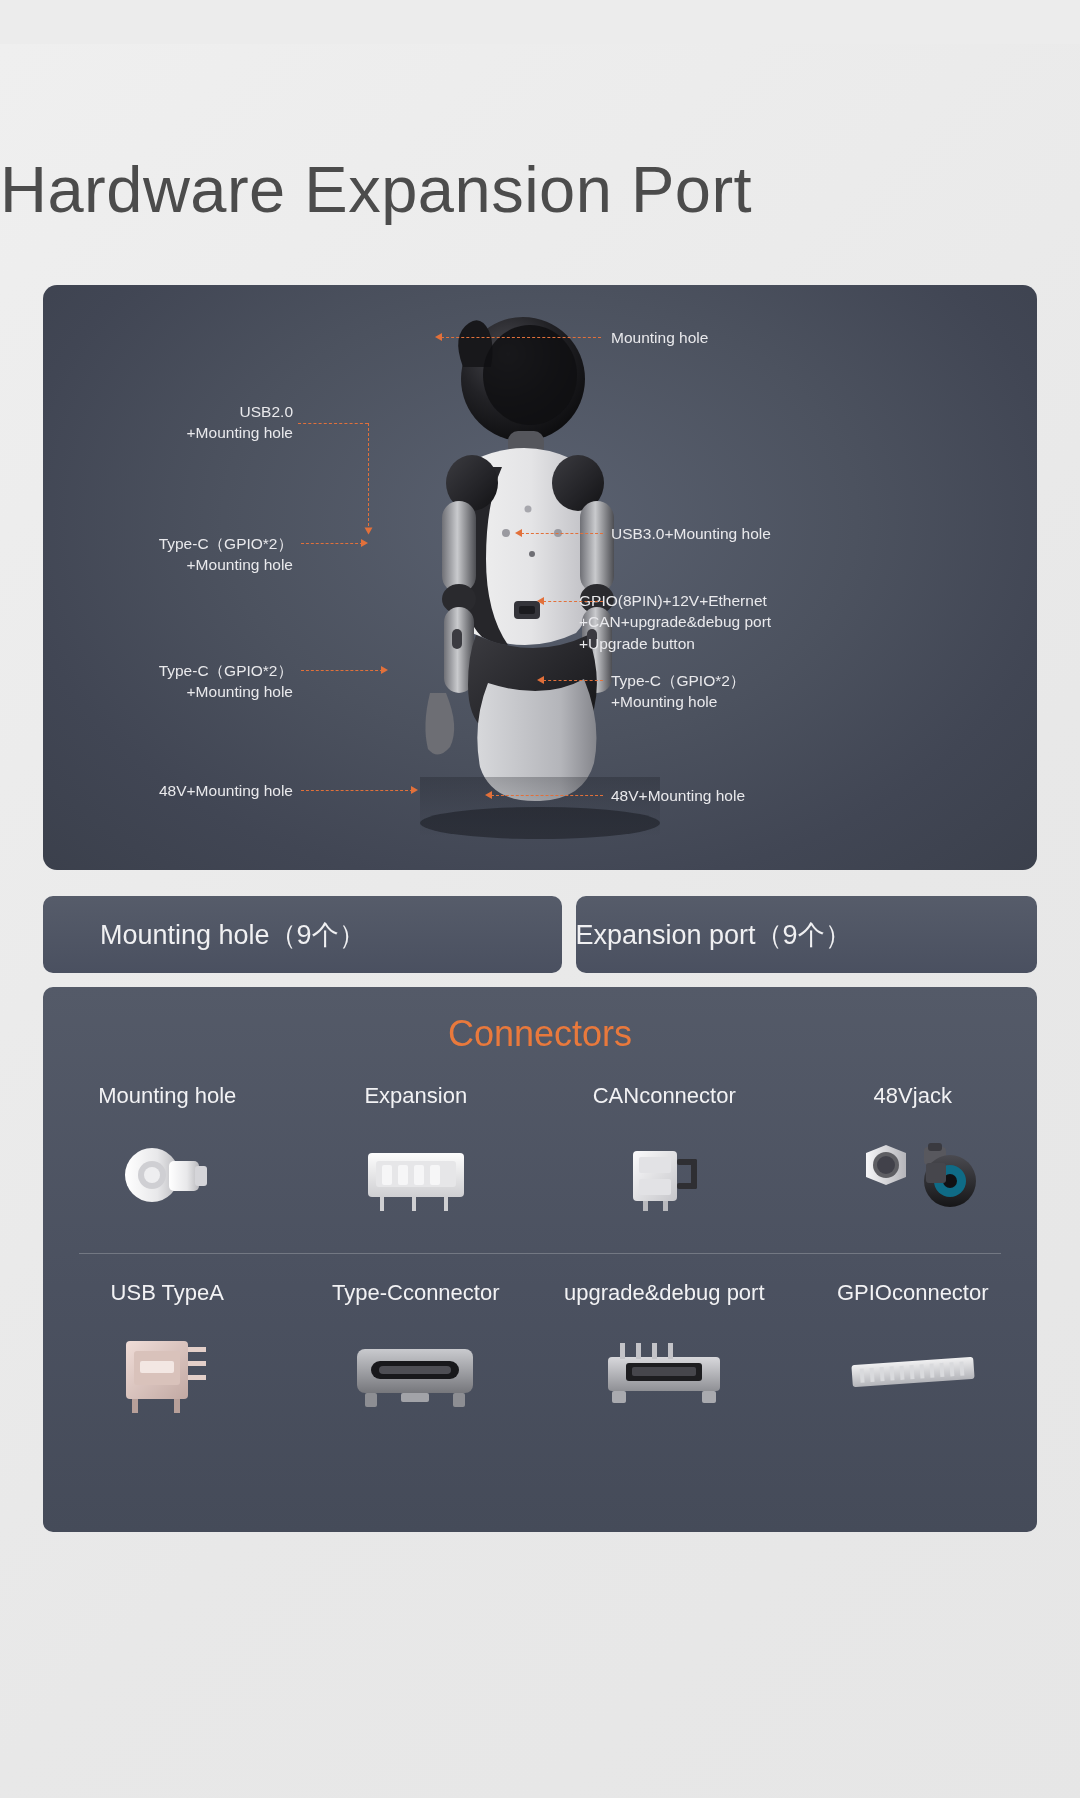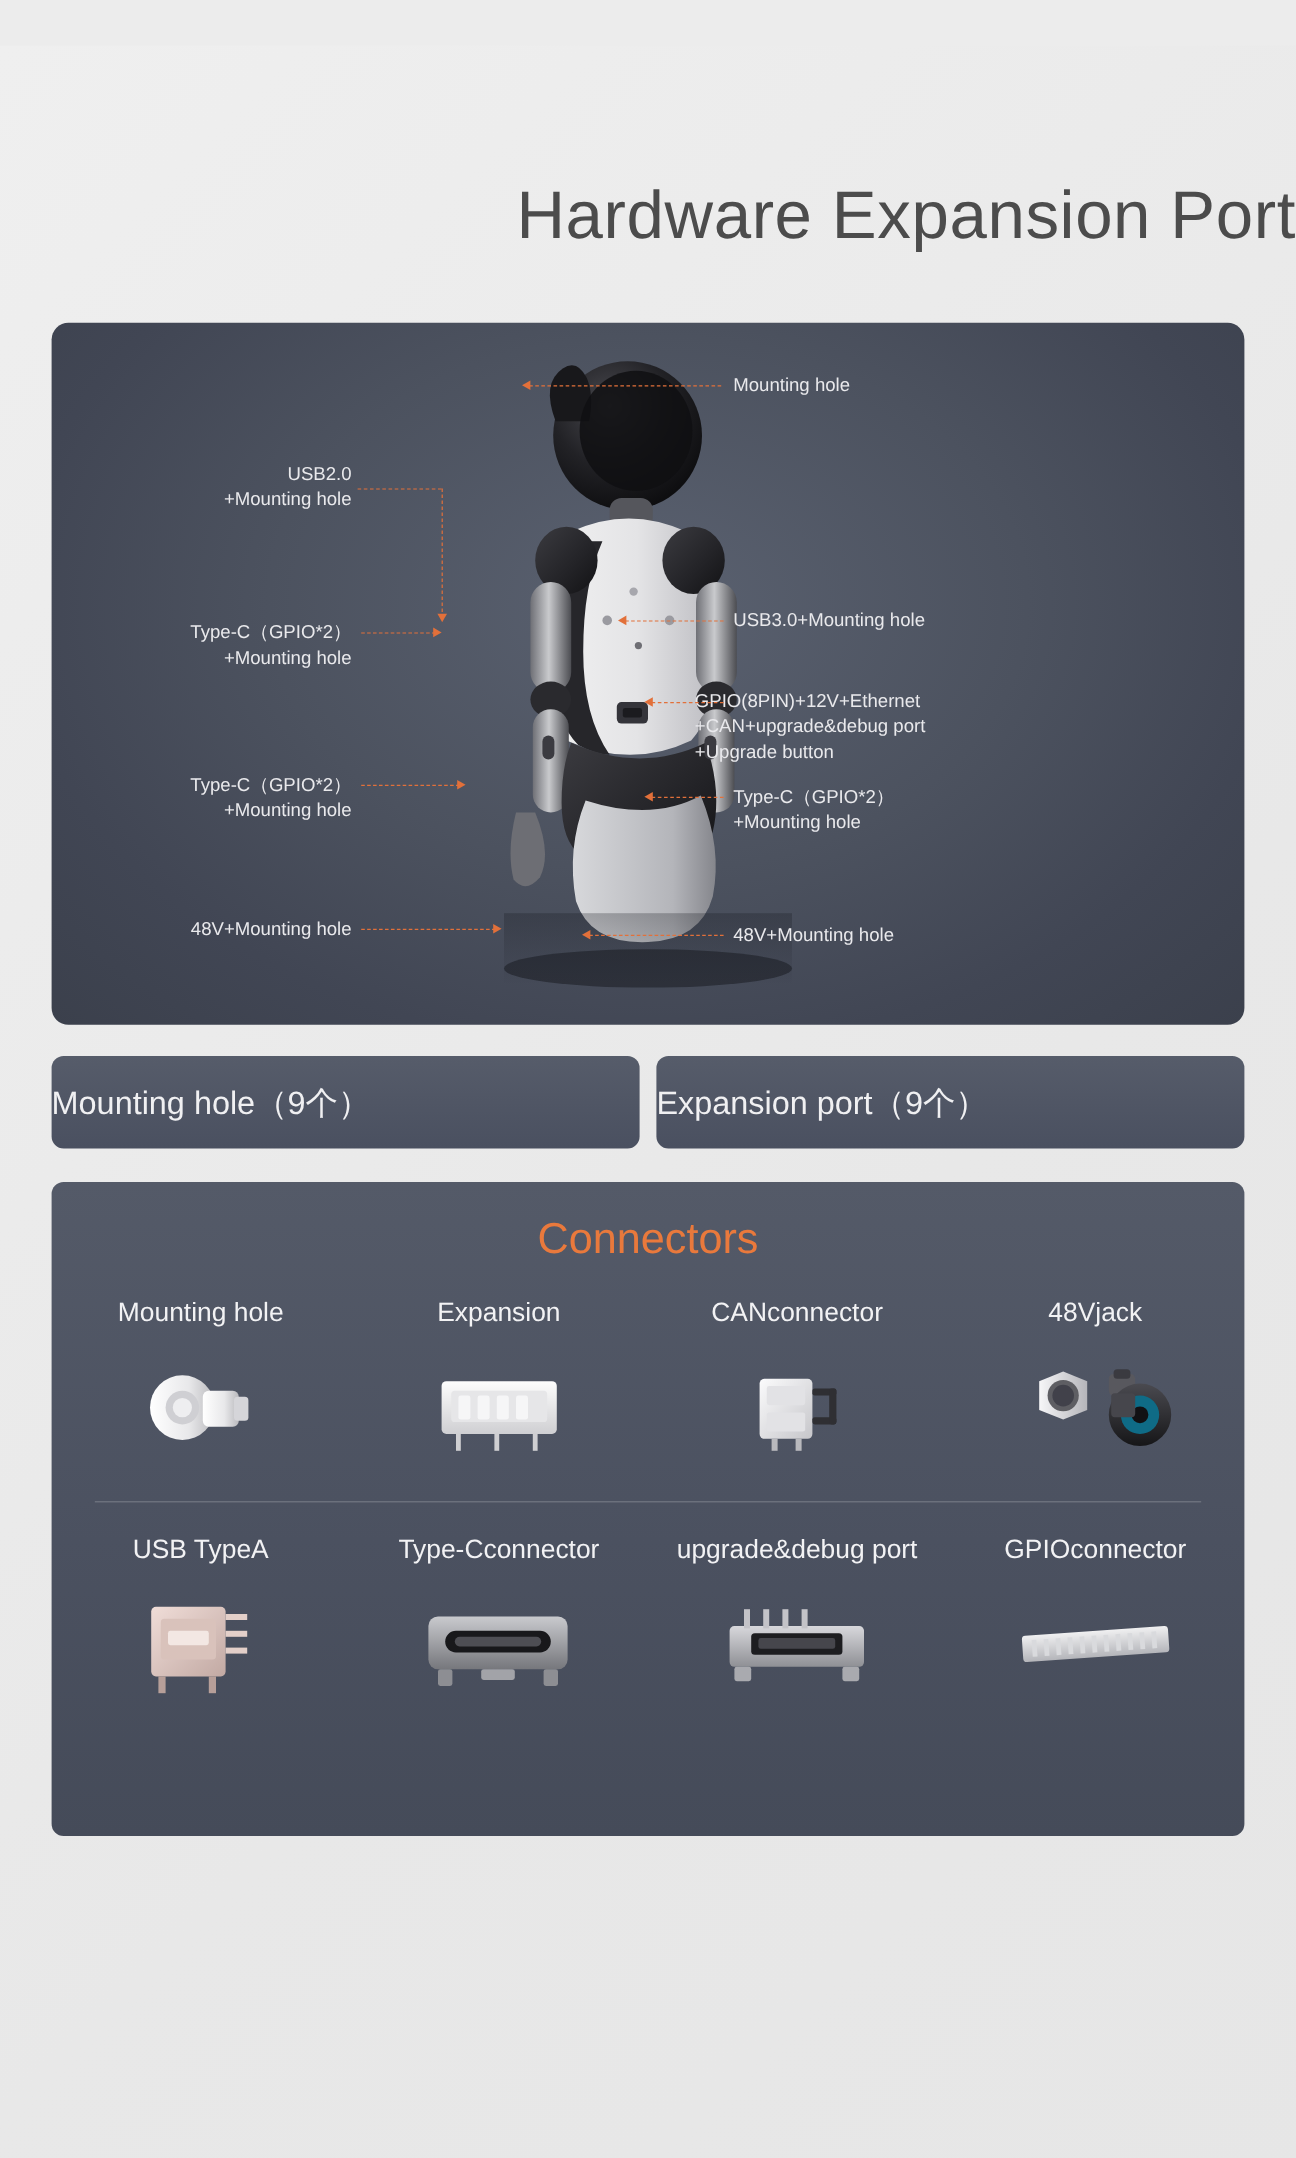--- a/index.html
+++ b/index.html
@@ -17,22 +17,22 @@
   .page {
     width: 1080px;
     min-height: 1798px;
     background: linear-gradient(135deg, #efefef 0%, #e8e8e8 60%, #e6e6e6 100%);
     box-sizing: border-box;
     padding: 0;
     position: relative;
   }
   
   .title {
-    text-align: right;
-    font-size: 56px;
+    text-align: left;
+    font-size: 65px;
     color: #4c4c4c;
     font-weight: 400;
     padding-top: 110px;
     letter-spacing: 0.5px;
     line-height: 1.1;
   }
   
   .hero {
     margin: 60px 43px 0 43px;
     height: 585px;
@@ -96,26 +96,26 @@
     flex: 1;
     height: 77px;
     border-radius: 10px;
     background: linear-gradient(180deg, #565c6a 0%, #4a5060 100%);
     display: flex;
     align-items: center;
     color: #f0f0f2;
     font-size: 27px;
     box-sizing: border-box;
   }
-  .pill.first { }
+  .pill.first { padding-left: 57px; }
   .pill.second { justify-content: flex-start; }
 
   
   .connectors {
-    margin: 28px 43px 0 43px;
+    margin: 14px 43px 0 43px;
     min-height: 545px;
     border-radius: 10px;
     background: linear-gradient(180deg, #545a68 0%, #4b5160 55%, #454b59 100%);
     padding: 26px 0 36px 0;
     box-sizing: border-box;
   }
   .connectors-title {
     text-align: center;
     color: #e9793c;
     font-size: 36px;

